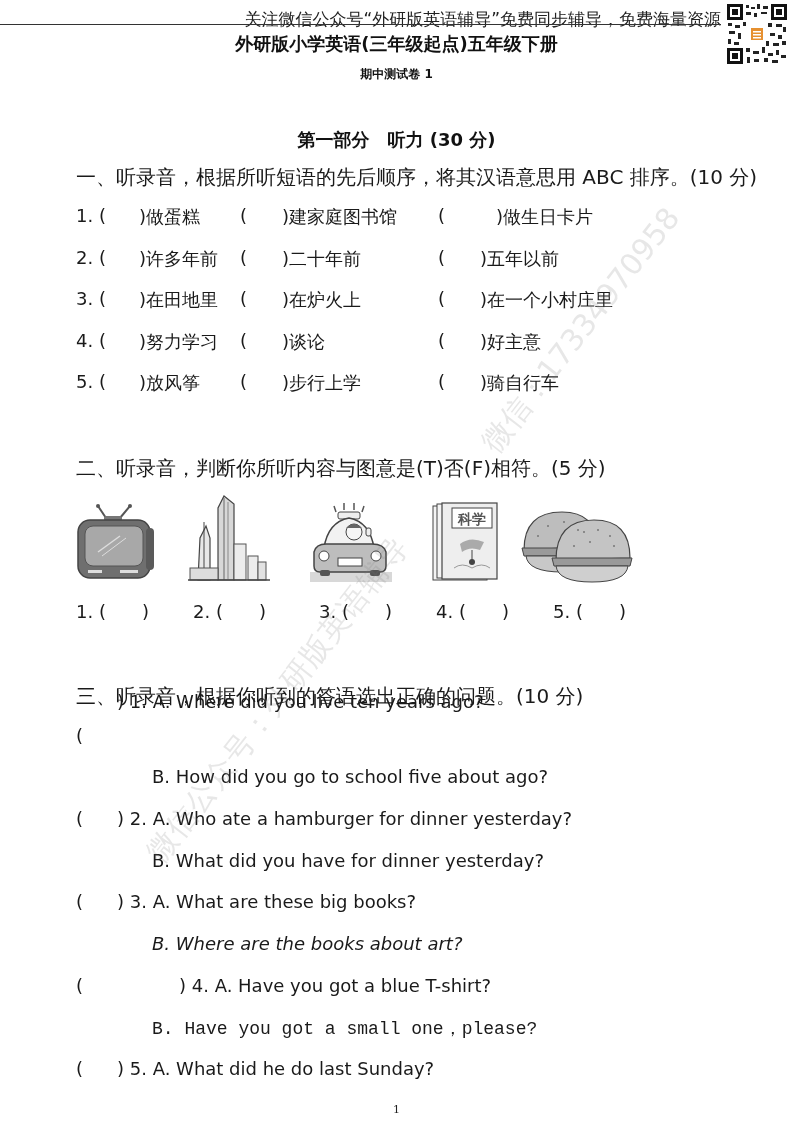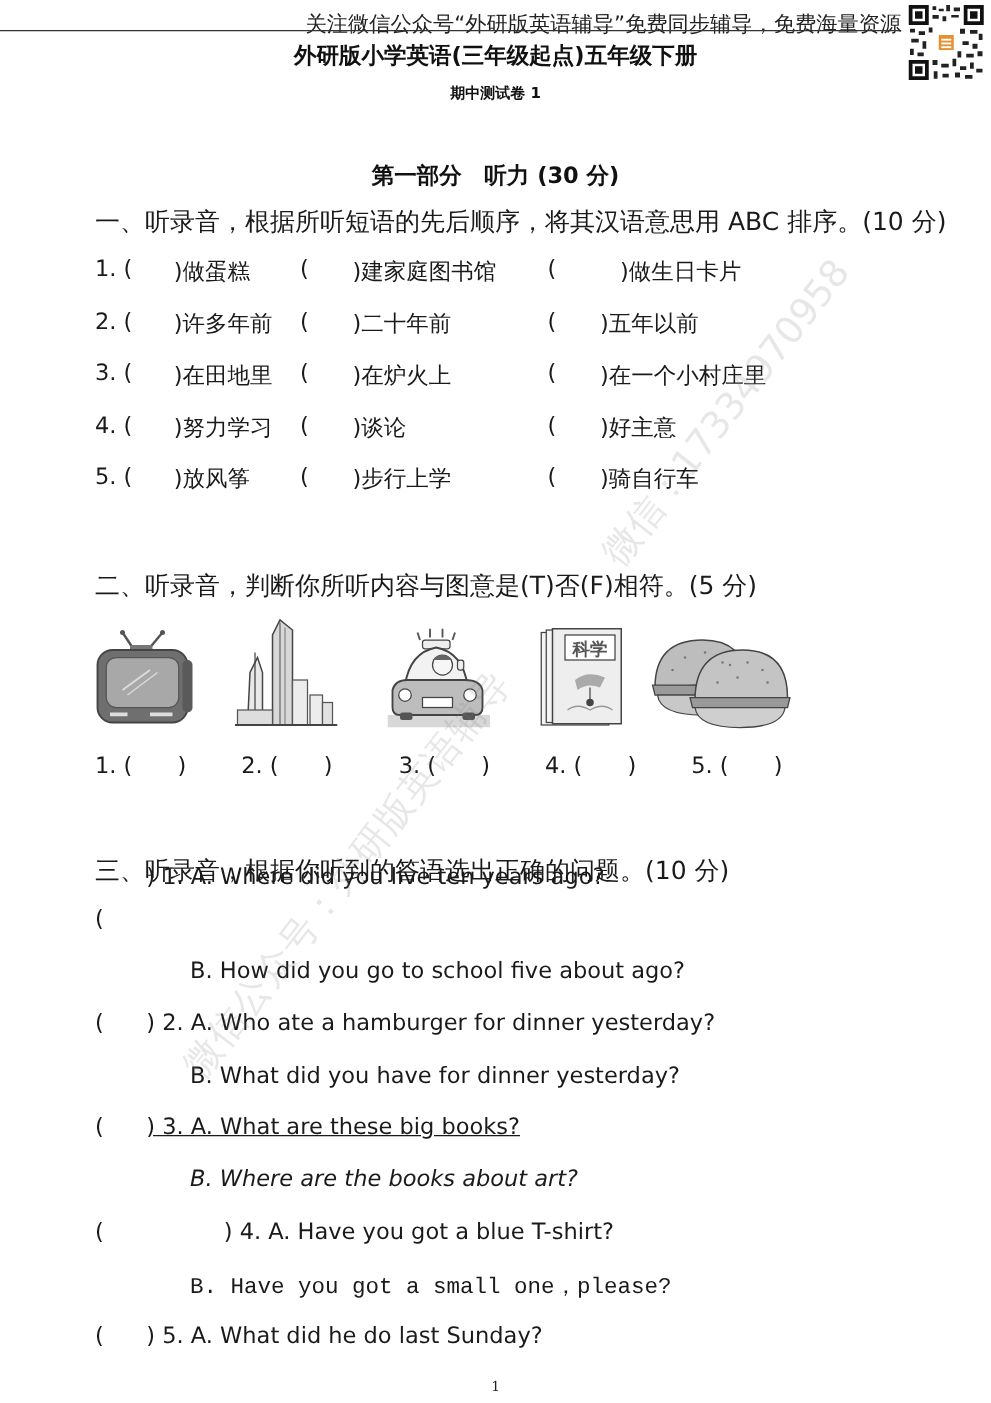--- a/index.html
+++ b/index.html
@@ -237,21 +237,21 @@
 
 <div class="abs q" style="left:76px; top:725px;">(</div>
 <div class="abs q" style="left:117px; top:691px;">) 1. A. Where did you live ten years ago?</div>
 <div class="abs q" style="left:152px; top:766px;">B. How did you go to school five about ago?</div>
 
 <div class="abs q" style="left:76px; top:808px;">(</div>
 <div class="abs q" style="left:117px; top:808px;">) 2. A. Who ate a hamburger for dinner yesterday?</div>
 <div class="abs q" style="left:152px; top:850px;">B. What did you have for dinner yesterday?</div>
 
 <div class="abs q" style="left:76px; top:891px;">(</div>
-<div class="abs q" style="left:117px; top:891px;text-decoration:underline;">) 3. A. What are these big books?</div>
+<div class="abs q" style="left:117px; top:891px;">) 3. A. What are these big books?</div>
 <div class="abs q" style="left:152px; top:933px;font-style:italic;">B. Where are the books about art?</div>
 
 <div class="abs q" style="left:76px; top:975px;">(</div>
 <div class="abs q" style="left:135px; top:975px;margin-left:44px;">) 4. A. Have you got a blue T-shirt?</div>
 <div class="abs q" style="left:152px; top:1016px;font-family:Liberation Mono, monospace;">B. Have you got a small one，please?</div>
 
 <div class="abs q" style="left:76px; top:1058px;">(</div>
 <div class="abs q" style="left:117px; top:1058px;">) 5. A. What did he do last Sunday?</div>
 
 <div class="abs page-num">1</div>

